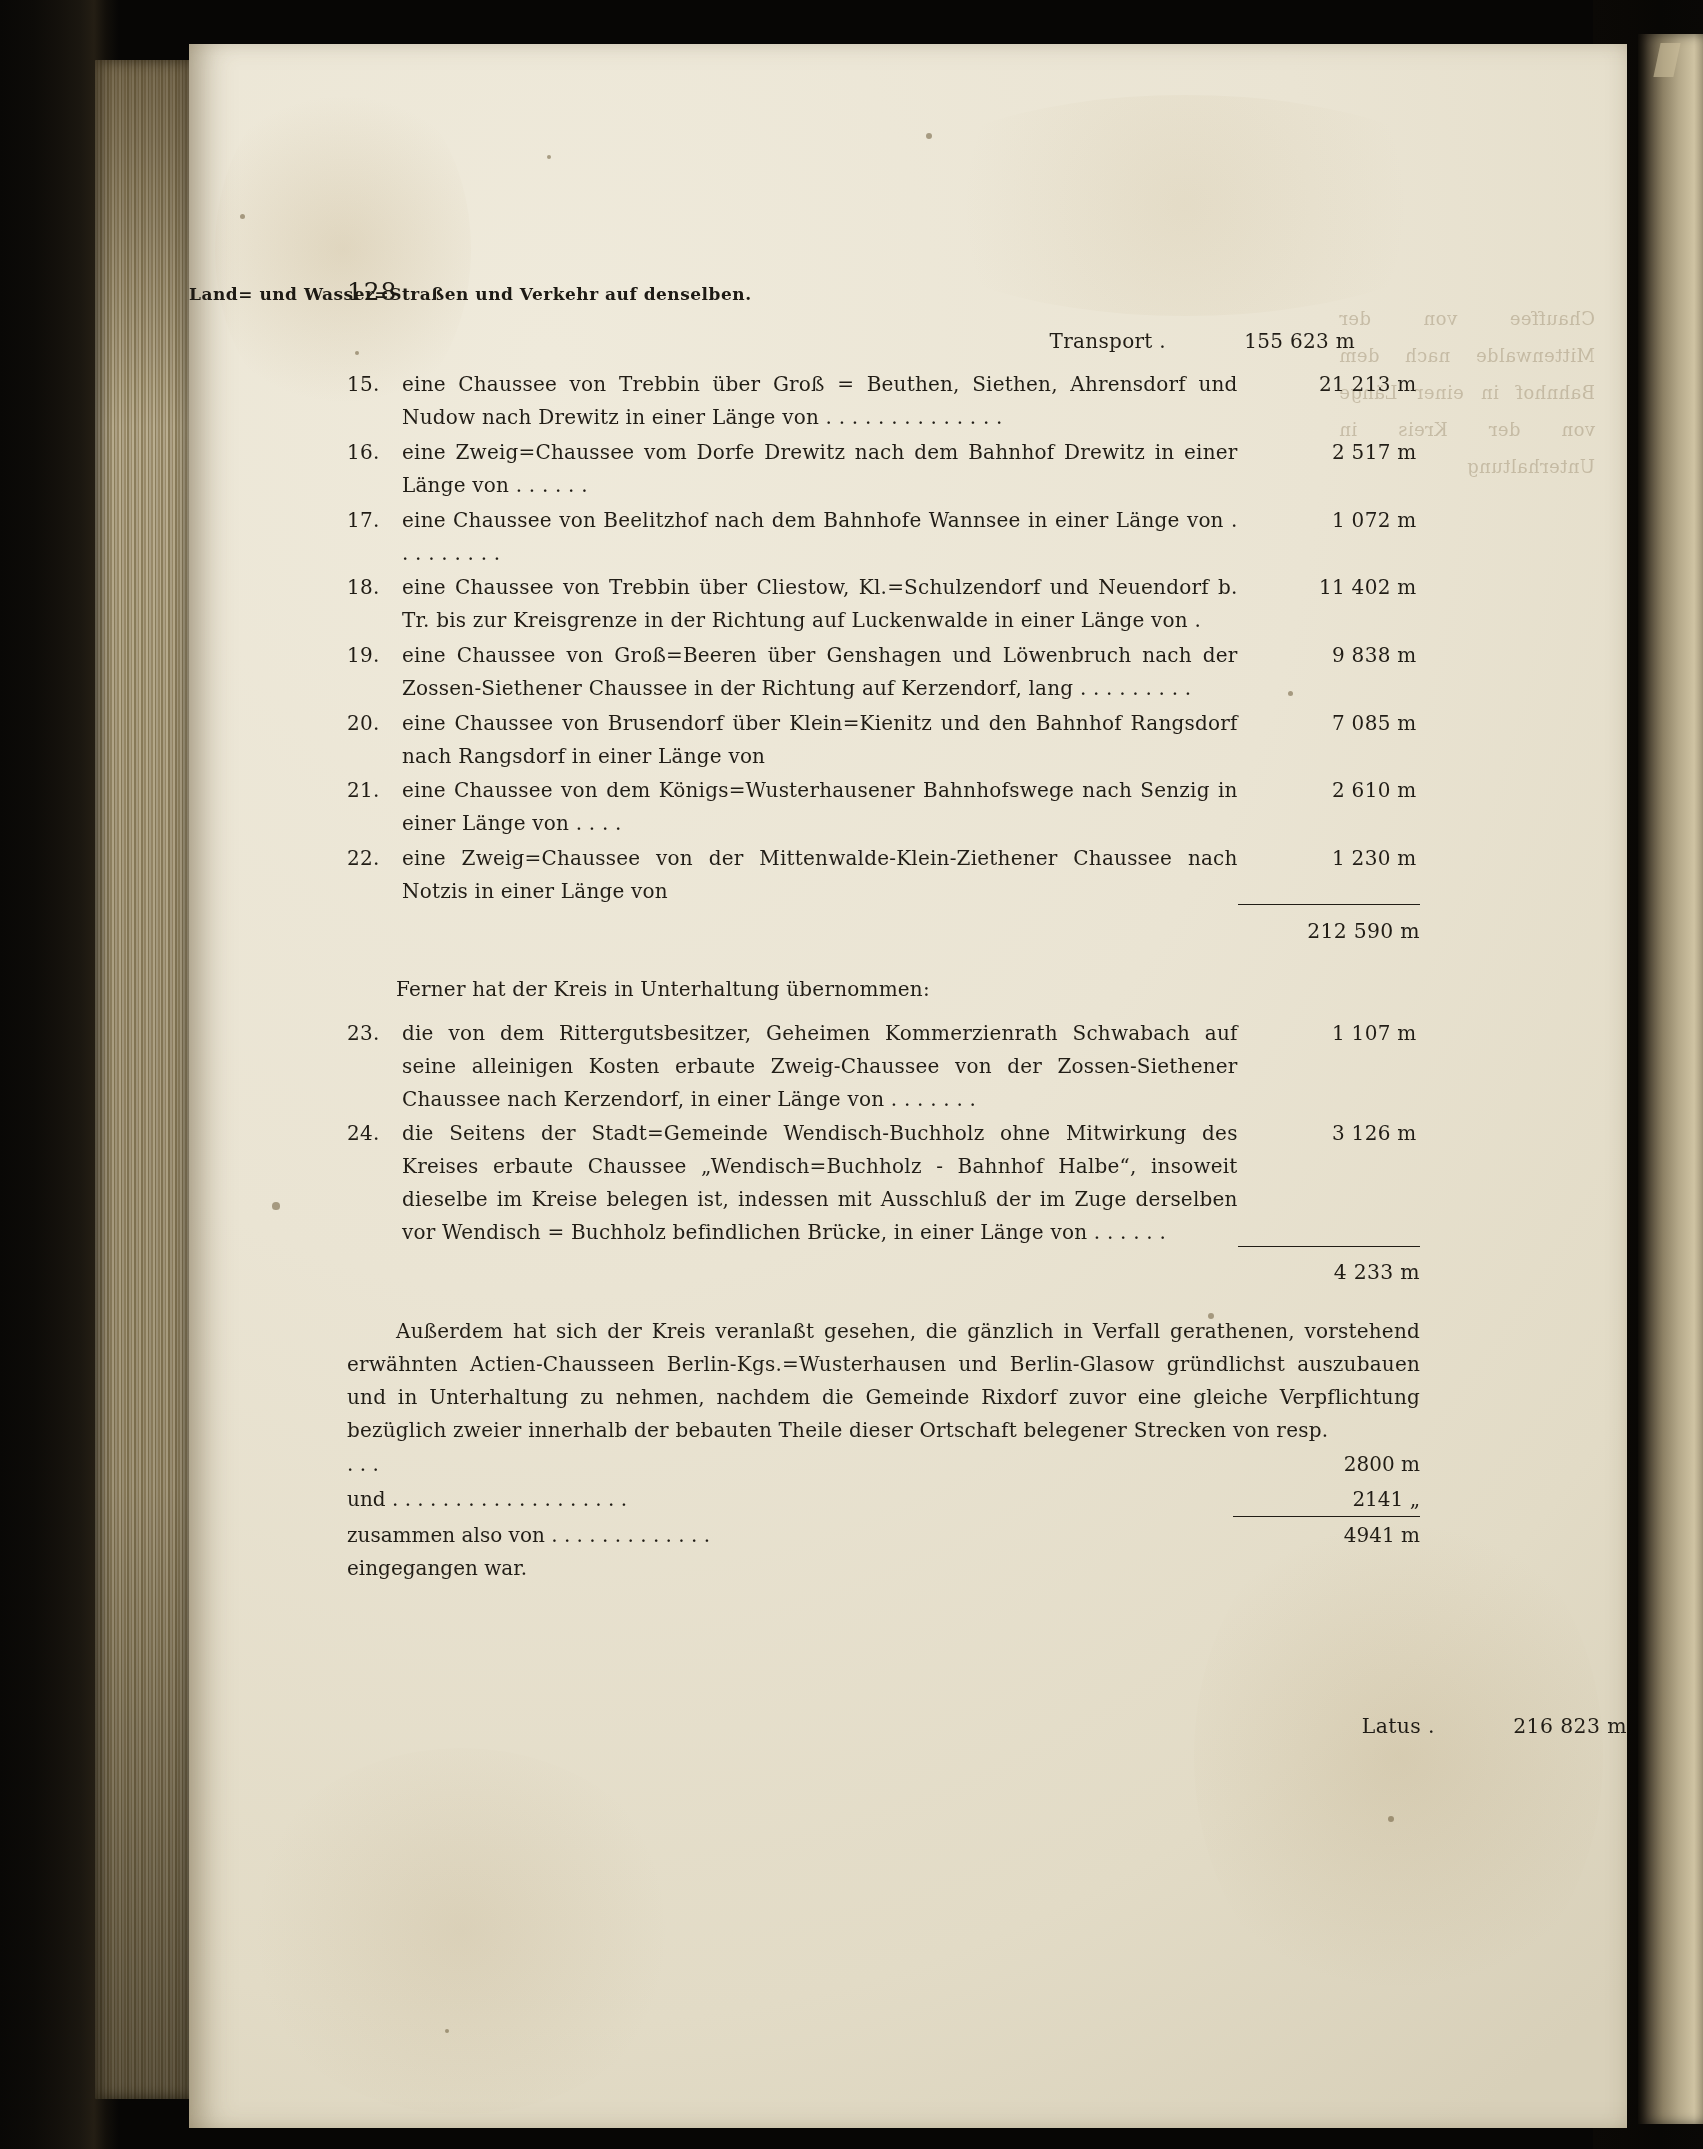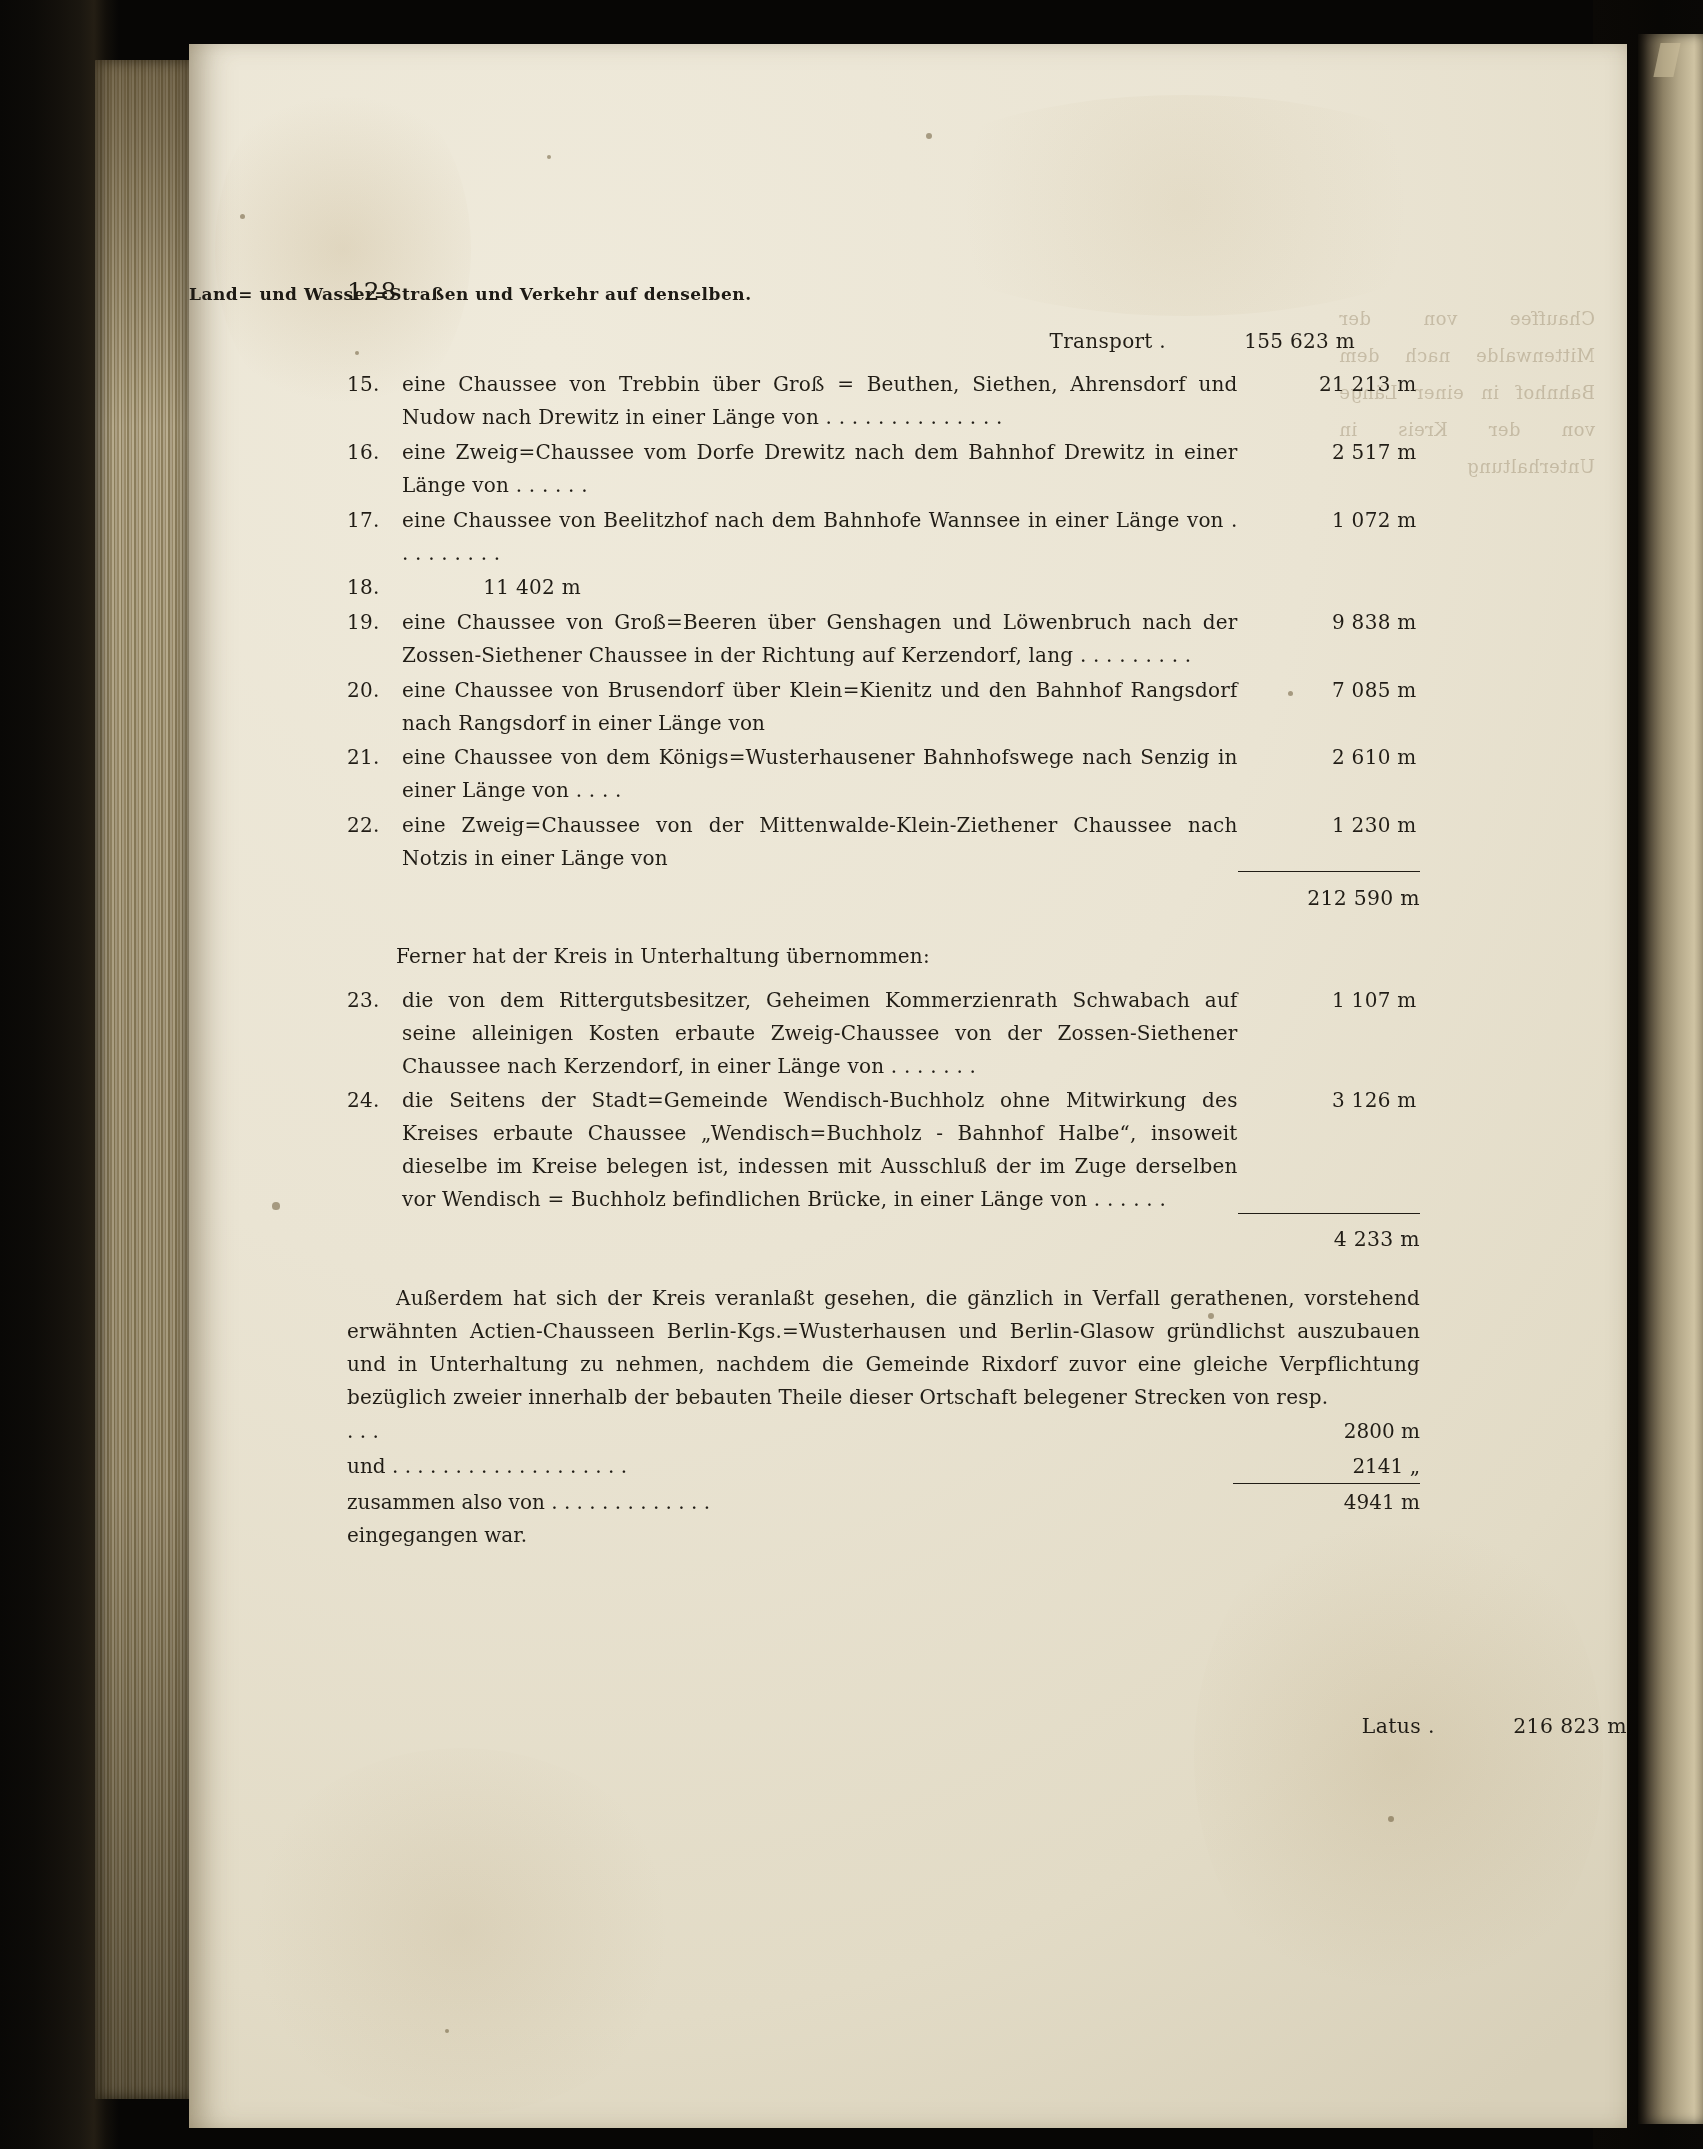--- a/index.html
+++ b/index.html
@@ -294,20 +294,21 @@
         </div>
 
         <div class="item">
           <div class="no">17.</div>
           <div class="txt">eine Chaussee von Beelitzhof nach dem Bahnhofe Wannsee in einer Länge von . . . . . . . . .</div>
           <div class="amt">1 072 m</div>
         </div>
 
         <div class="item">
           <div class="no">18.</div>
+          <div class="txt">eine Chaussee von Trebbin über Cliestow, Kl.=Schulzendorf und Neuendorf b. Tr. bis zur Kreisgrenze in der Richtung auf Luckenwalde in einer Länge von .</div>
           <div class="amt">11 402 m</div>
         </div>
 
         <div class="item">
           <div class="no">19.</div>
           <div class="txt">eine Chaussee von Groß=Beeren über Genshagen und Löwenbruch nach der Zossen-Siethener Chaussee in der Richtung auf Kerzendorf, lang . . . . . . . . .</div>
           <div class="amt">9 838 m</div>
         </div>
 
         <div class="item">

